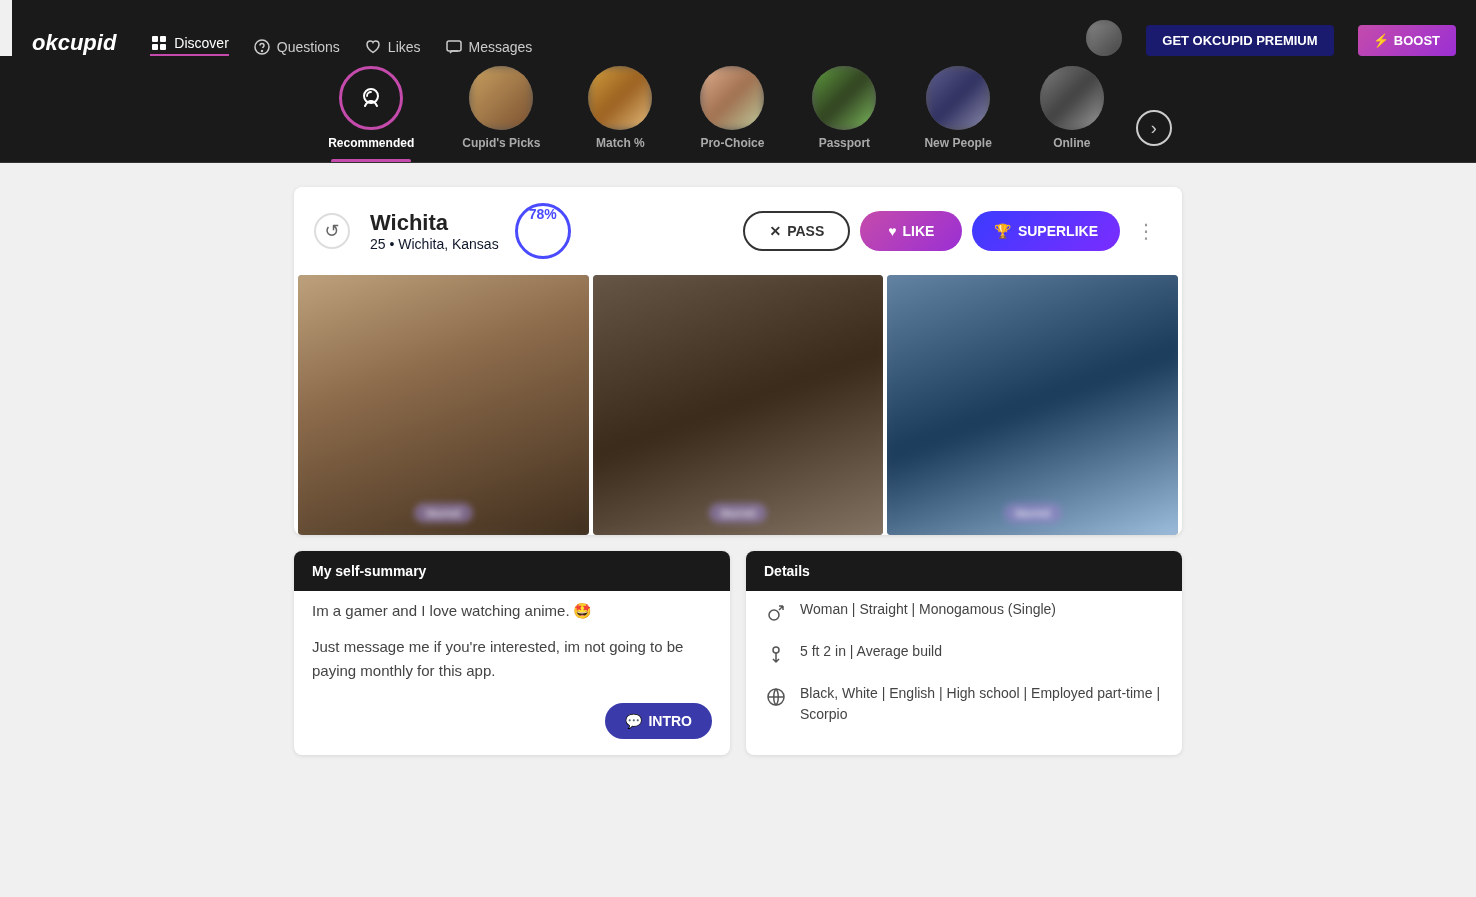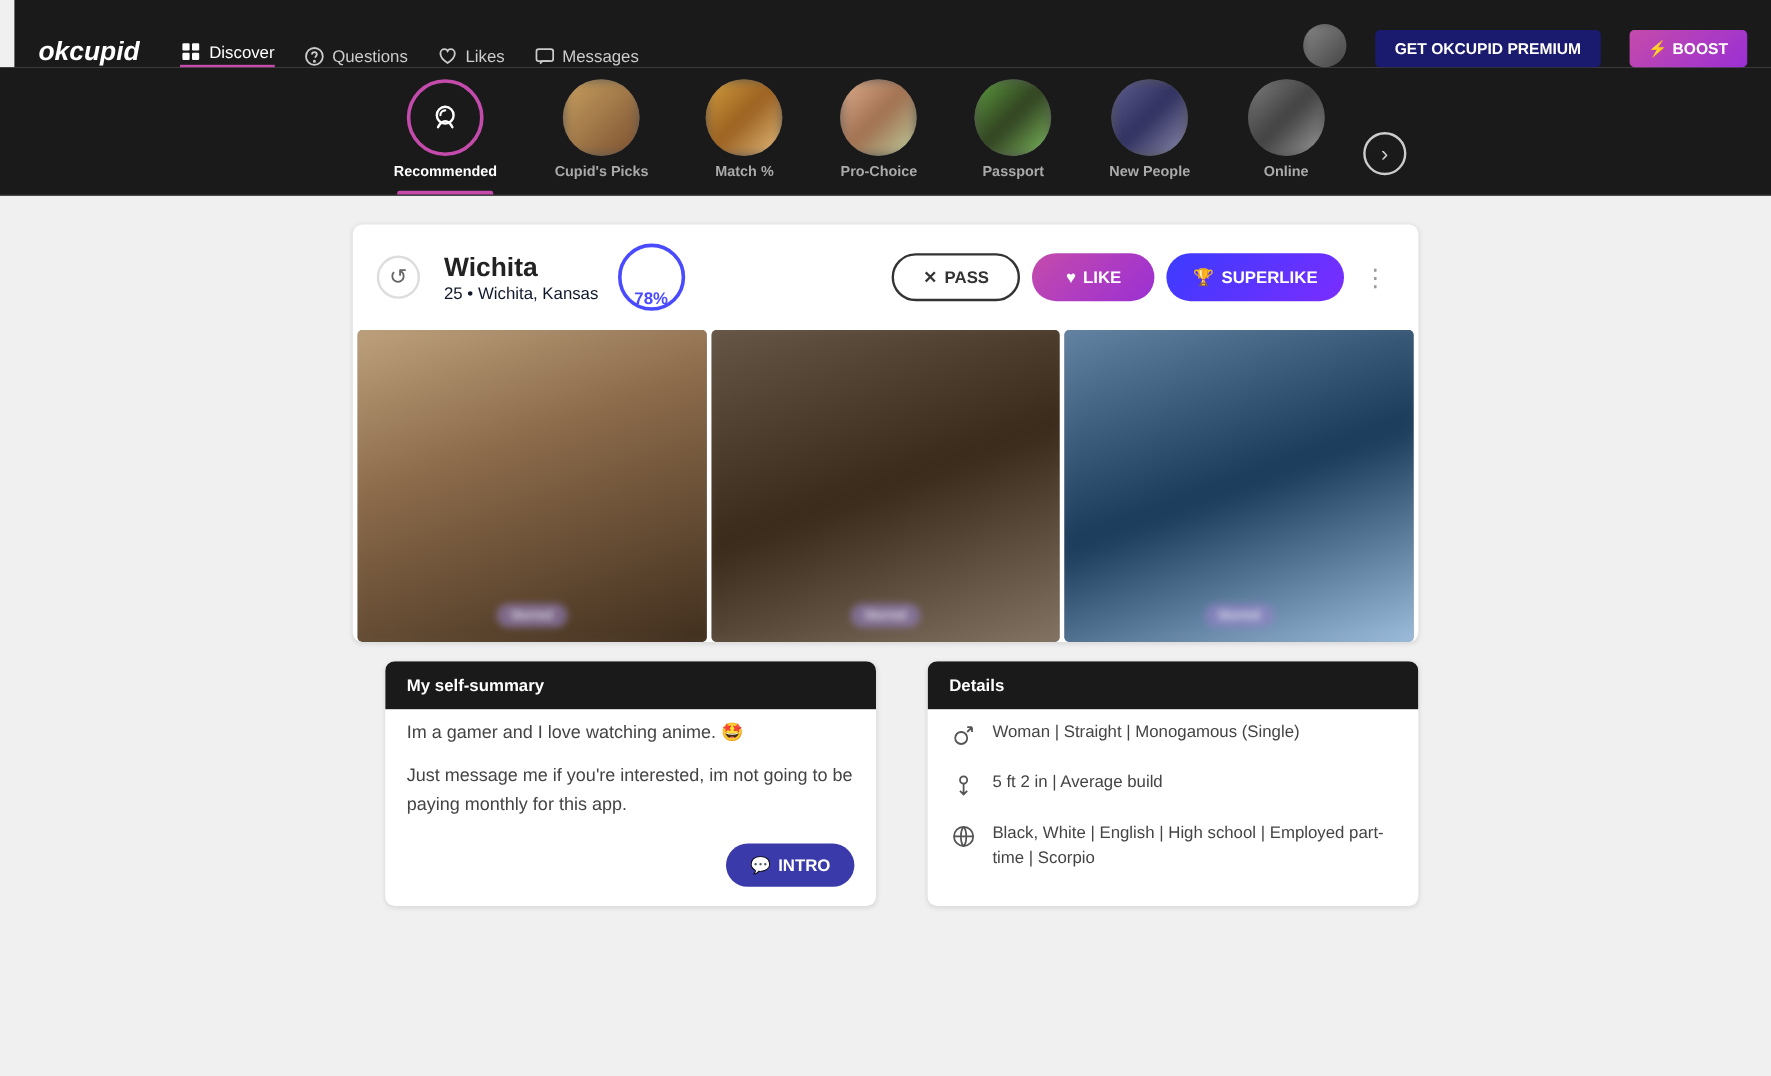--- a/index.html
+++ b/index.html
@@ -31,41 +31,41 @@
 
     
     .main { max-width: 920px; margin: 24px auto; padding: 0 16px; }
 
     
     .profile-card { background: white; border-radius: 8px; overflow: hidden; box-shadow: 0 1px 4px rgba(0,0,0,0.1); }
     .profile-header { display: flex; align-items: center; padding: 16px 20px; gap: 16px; }
     .back-btn { width: 36px; height: 36px; border-radius: 50%; border: 2px solid #ddd; background: white; display: flex; align-items: center; justify-content: center; cursor: pointer; font-size: 18px; color: #666; margin-right: 4px; }
     .profile-name { font-size: 22px; font-weight: 700; color: #222; }
     .profile-sub { font-size: 14px; color: #0f172a; }
-    .match-circle { width: 56px; height: 56px; border-radius: 50%; border: 3px solid #4a4aff; display: flex; align-items: flex-end; justify-content: center; font-size: 14px; font-weight: 700; color: #4a4aff; flex-shrink: 0; }
+    .match-circle { width: 56px; height: 56px; border-radius: 50%; border: 3px solid #4a4aff; display: flex; align-items: flex-start; justify-content: center; font-size: 14px; font-weight: 700; color: #4a4aff; flex-shrink: 0; }
     .action-btns { display: flex; gap: 10px; margin-left: auto; align-items: center; }
     .btn-pass { border: 2px solid #333; background: white; color: #333; padding: 10px 24px; border-radius: 50px; font-size: 14px; font-weight: 700; cursor: pointer; display: flex; align-items: center; gap: 6px; }
     .btn-like { background: linear-gradient(135deg, #c44bab, #9b2fd4); color: white; border: none; padding: 12px 28px; border-radius: 50px; font-size: 14px; font-weight: 700; cursor: pointer; display: flex; align-items: center; gap: 6px; }
     .btn-superlike { background: linear-gradient(135deg, #3b3bff, #7b2dff); color: white; border: none; padding: 12px 22px; border-radius: 50px; font-size: 14px; font-weight: 700; cursor: pointer; display: flex; align-items: center; gap: 6px; }
     .more-btn { width: 32px; height: 32px; display: flex; align-items: center; justify-content: center; cursor: pointer; font-size: 20px; color: #999; }
 
     
     .photos-row { display: flex; gap: 4px; padding: 0 4px; }
     .photo-slot { flex: 1; height: 260px; background: #888; border-radius: 4px; overflow: hidden; position: relative; }
     .photo-blur { width: 100%; height: 100%; background: linear-gradient(135deg, #c4a882, #8b7355, #5c4a3a); filter: blur(8px); transform: scale(1.1); }
     .photo-slot:nth-child(2) .photo-blur { background: linear-gradient(135deg, #6a5a4a, #3a2a1a, #8a7a6a); }
     .photo-slot:nth-child(3) .photo-blur { background: linear-gradient(135deg, #4a6a8a, #1a3a5a, #8aaaca); }
     .photo-tag { position: absolute; bottom: 12px; left: 50%; transform: translateX(-50%); background: rgba(150,130,200,0.6); color: white; font-size: 11px; padding: 4px 12px; border-radius: 12px; white-space: nowrap; filter: blur(3px); }
 
     
     .premium-prompt { padding: 10px 20px; font-size: 13px; color: #3a3aaa; cursor: pointer; }
 
     
     .sections { display: flex; gap: 16px; margin-top: 16px; }
-    .section-card { background: white; border-radius: 8px; overflow: hidden; box-shadow: 0 1px 4px rgba(0,0,0,0.1); flex: 1; margin-left: 27px; }
+    .section-card { background: white; border-radius: 8px; overflow: hidden; box-shadow: 0 1px 4px rgba(0,0,0,0.1); flex: 1; }
     .section-header { background: #1a1a1a; color: white; padding: 12px 18px; font-size: 14px; font-weight: 600; }
     .section-body { padding: 8px 18px; }
     .section-body p { font-size: 15px; color: #444; line-height: 1.6; margin-bottom: 12px; }
 
     
     .intro-area { display: flex; justify-content: flex-end; padding: 8px 0; }
     .btn-intro { background: #3a3aaa; color: white; border: none; padding: 10px 20px; border-radius: 50px; font-size: 14px; font-weight: 700; cursor: pointer; display: flex; align-items: center; gap: 6px; }
 
     
     .detail-row { display: flex; align-items: flex-start; gap: 12px; margin-bottom: 16px; }

